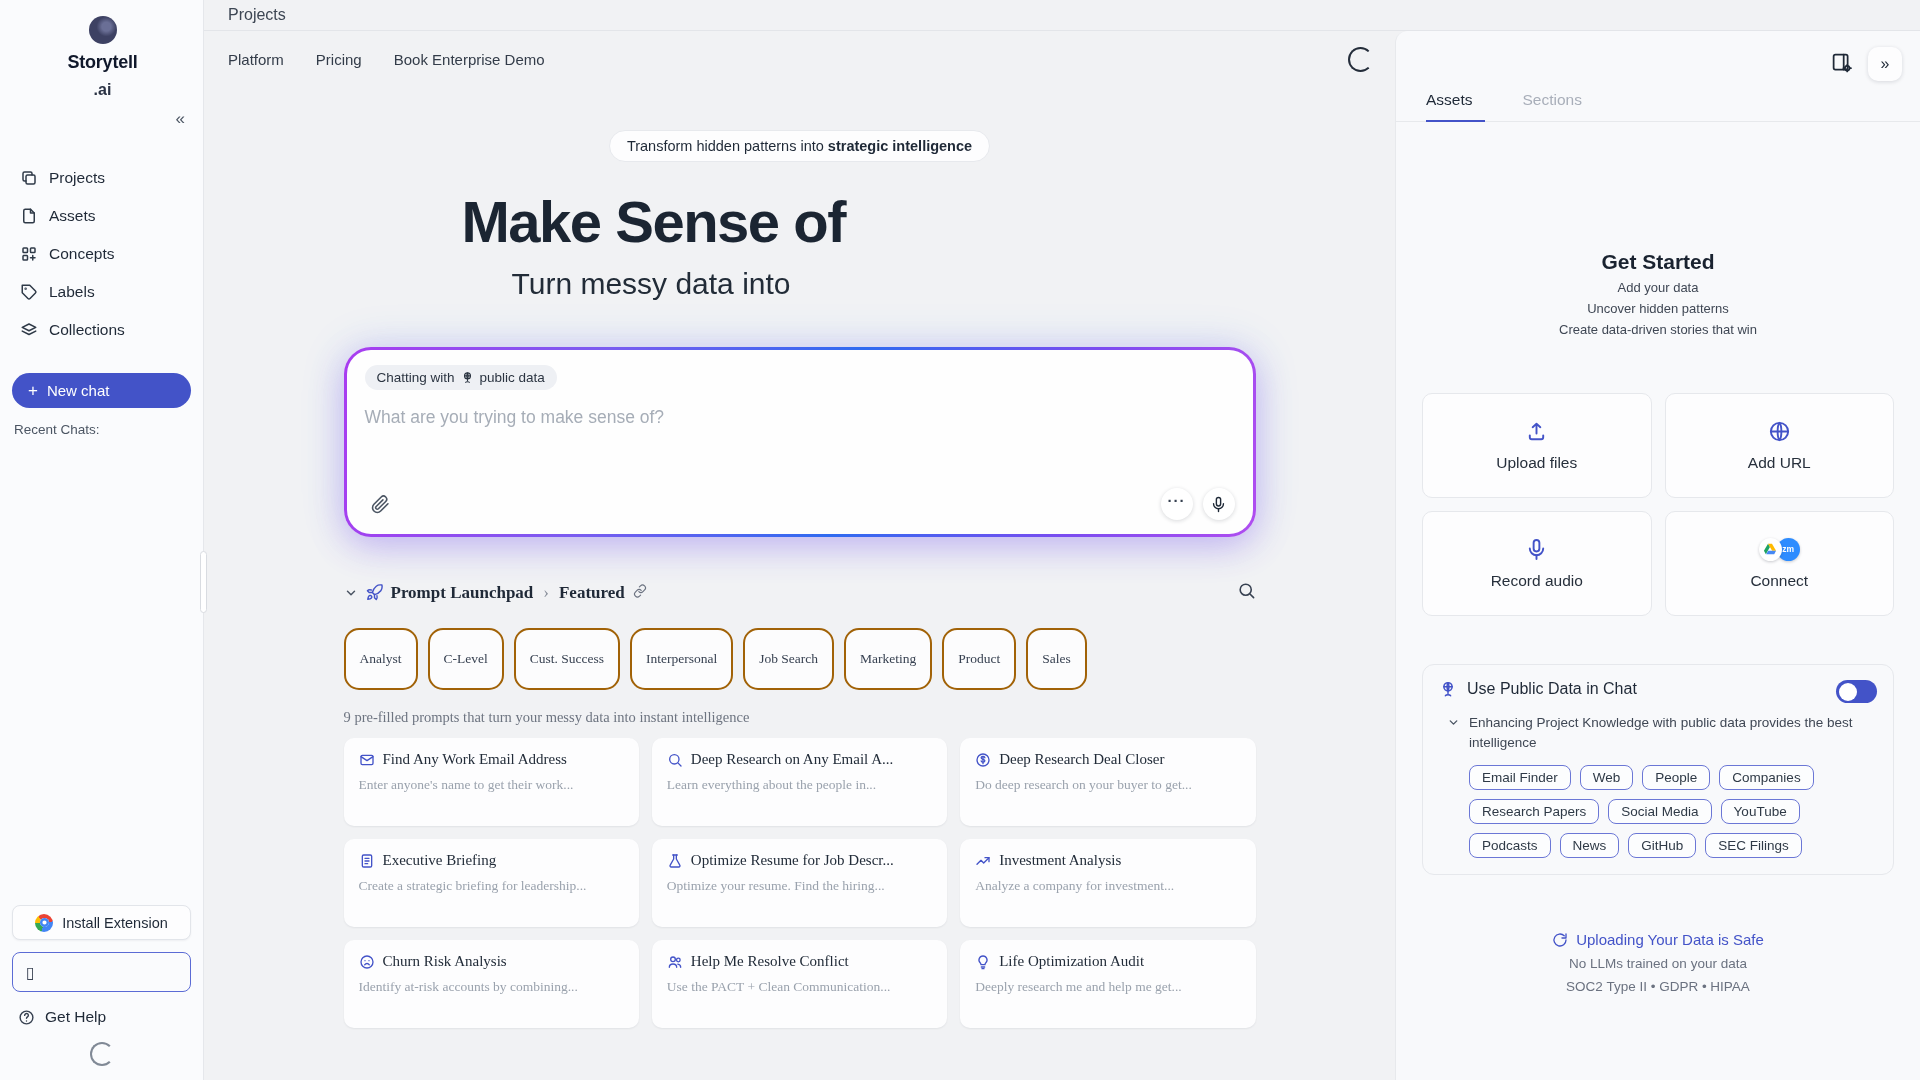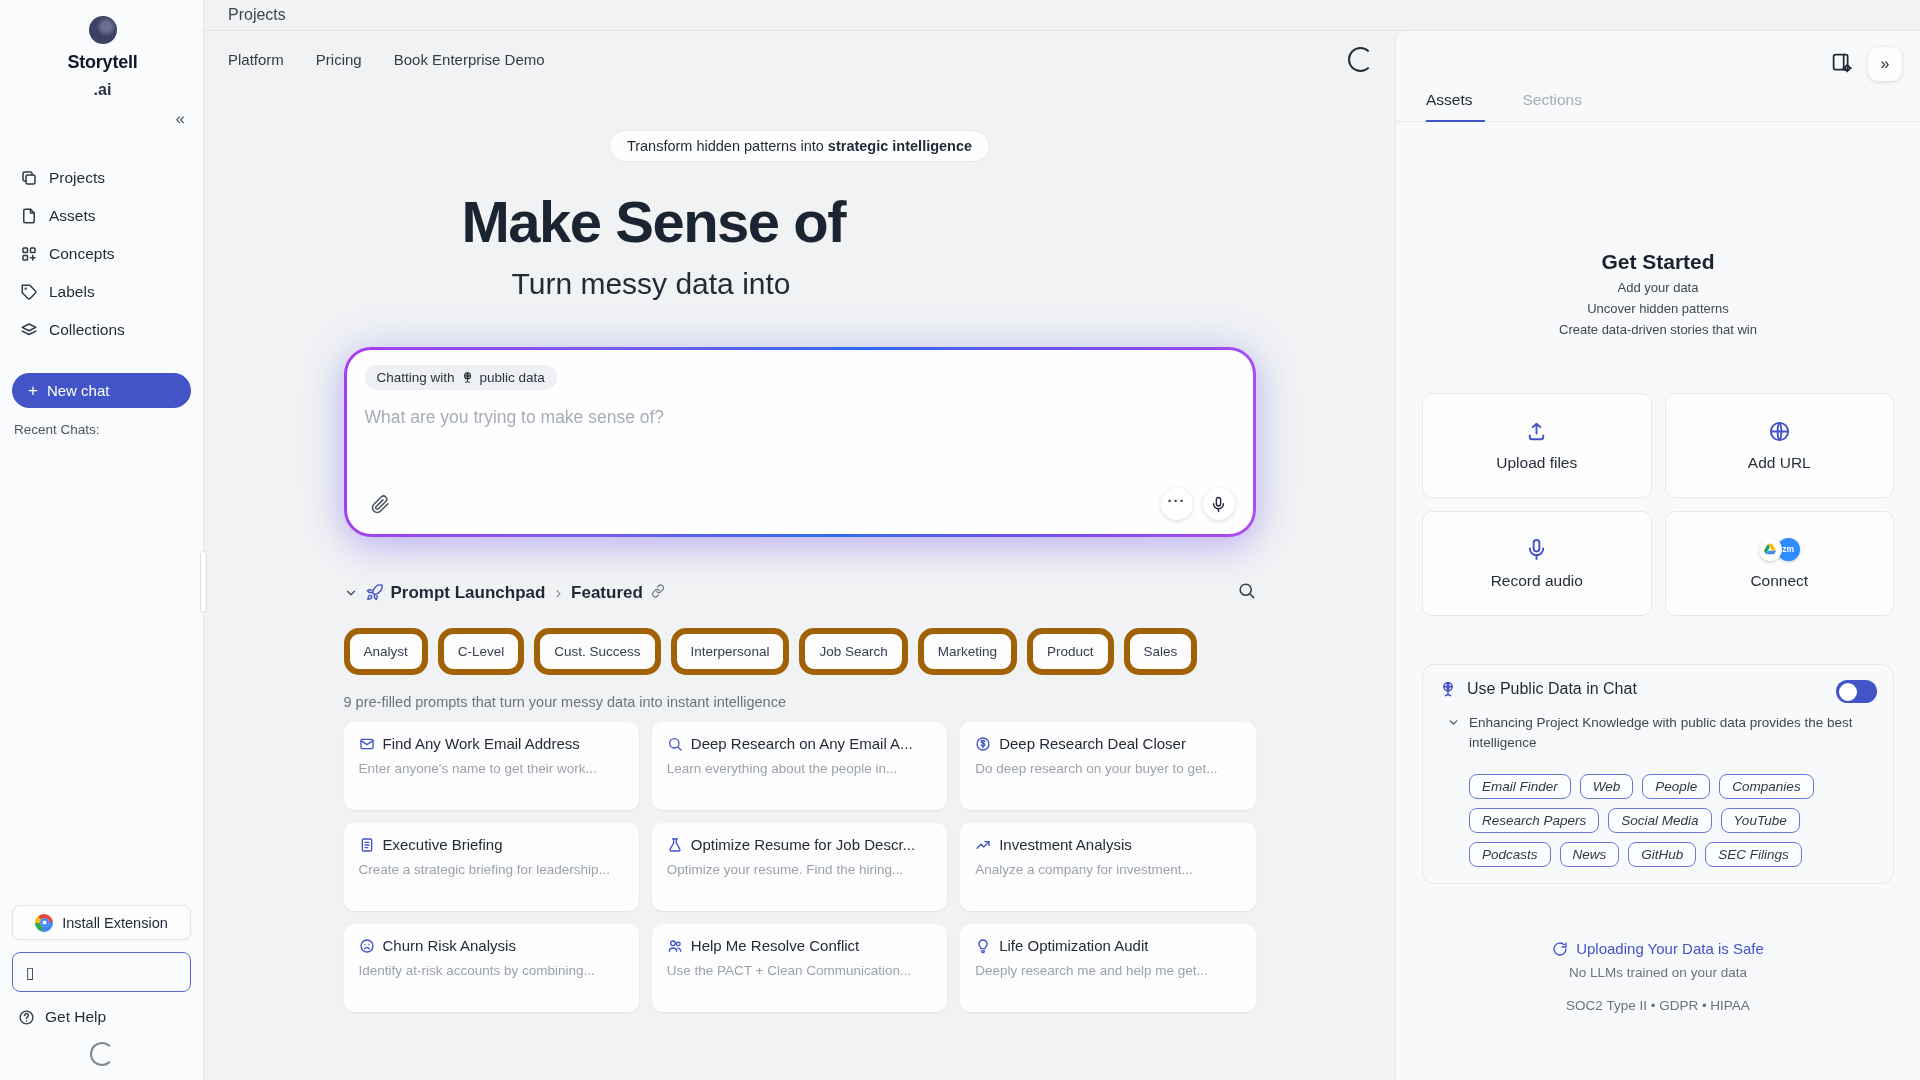--- a/index.html
+++ b/index.html
@@ -55,32 +55,32 @@
   .chat-chip svg { width:13px; height:13px; stroke:#2b3441; }
   .chat-placeholder { margin-top:17px; font-size:17.5px; color:#a6adb7; }
   .chat-bottom { margin-top:auto; display:flex; align-items:center; }
   .clip-btn { width:32px; height:32px; border-radius:50%; display:flex; align-items:center; justify-content:center; cursor:pointer; }
   .clip-btn svg { width:19px; height:19px; stroke:#4b5563; }
   .chat-right { margin-left:auto; display:flex; align-items:center; gap:10px; }
   .round-btn { width:32px; height:32px; border-radius:50%; background:#fff; box-shadow:0 1px 4px rgba(16,24,40,.16); display:flex; align-items:center; justify-content:center; cursor:pointer; }
   .dots { font-size:15px; letter-spacing:1px; color:#374151; font-weight:700; line-height:0; padding-bottom:6px; }
   .round-btn svg { width:17px; height:17px; stroke:#1f2937; }
 
-  .launchpad { width:912px; margin:44px auto 0 auto; }
+  .launchpad { width:912px; margin:44px auto 0 auto;font-family:Liberation Serif, serif; }
   .lp-header { display:flex; align-items:center; gap:8px; }
   .lp-header svg.chev { width:14px; height:14px; stroke:#4b5563; }
   .lp-header svg.rocket { width:17px; height:17px; stroke:#4353c8; }
   .lp-title { font-size:17px; font-weight:600; color:#1f2937; }
   .lp-crumb { color:#8a909b; font-size:17px; padding:0 2px; }
   .lp-section { font-size:17px; font-weight:600; color:#1f2937; }
   .lp-link svg { width:14px; height:14px; stroke:#6b7280; }
   .lp-search { margin-left:auto; cursor:pointer; }
   .lp-search svg { width:19px; height:19px; stroke:#374151; }
   .lp-chips { display:flex; gap:10px; margin-top:24px; }
-  .chip { background:#fcfcfd; border:6px solid #a16207; border-radius:15px; padding:10px 14px; font-size:13.5px; color:#374151; cursor:pointer; white-space:nowrap; }
+  .chip { background:#fcfcfd; border:2px solid #a16207; border-radius:15px; padding:21px 14px; font-size:13.5px; color:#374151; cursor:pointer; white-space:nowrap; }
   .lp-sub { margin-top:19px; font-size:14.5px; color:#6d7480; }
   .lp-grid { margin-top:12px; display:grid; grid-template-columns:repeat(3,1fr); gap:13px; }
   .pcard { background:#fdfdfe; border-radius:10px; padding:13px 15px; height:88px; box-shadow:0 1px 2px rgba(16,24,40,.07); cursor:pointer; }
   .pcard-head { display:flex; align-items:center; gap:8px; }
   .pcard-head svg { width:16px; height:16px; stroke:#4353c8; flex:none; }
   .pcard-title { font-size:15px; font-weight:500; color:#222c39; white-space:nowrap; overflow:hidden; }
   .pcard-desc { margin-top:9px; font-size:13.5px; color:#9aa2ad; white-space:nowrap; overflow:hidden; }
 
   
   .panel { width:525px; min-width:525px; background:#f8f9fb; border-left:1px solid #e7e9ec; border-top-left-radius:12px; display:flex; flex-direction:column; }
@@ -107,26 +107,26 @@
   .zoom-badge { width:23px; height:23px; border-radius:50%; background:#2d8cff; box-shadow:0 1px 3px rgba(16,24,40,.22); margin-left:-5px; display:flex; align-items:center; justify-content:center; color:#fff; font-size:8.5px; font-weight:700; }
   .public-card { margin:48px 26px 0 26px; border:1px solid #e6e8ec; border-radius:12px; padding:15px 16px 16px 16px; }
   .pc-head { display:flex; align-items:flex-start; gap:10px; }
   .pc-head svg.globe2 { width:18px; height:18px; stroke:#4353c8; }
   .pc-title { font-size:16px; color:#1f2937; }
   .toggle { margin-left:auto; width:41px; height:23px; border-radius:12px; background:#4353c8; position:relative; cursor:pointer; }
   .toggle .knob { position:absolute; left:2.5px; top:2.5px; width:18px; height:18px; border-radius:50%; background:#fff; }
   .pc-desc-row { display:flex; gap:9px; margin-top:10px; padding-left:8px; }
   .pc-desc-row svg { width:13px; height:13px; stroke:#4b5563; flex:none; margin-top:3px; cursor:pointer; }
   .pc-desc { font-size:13.5px; color:#3f4754; line-height:1.45; max-width:390px; }
-  .pc-tags { margin-top:22px; padding-left:30px; display:flex; flex-wrap:wrap; gap:9px;font-style:italic; }
+  .pc-tags { margin-top:13px; padding-left:30px; display:flex; flex-wrap:wrap; gap:9px; }
   .tag { border:1px solid #6b77d6; border-radius:8px; background:#fcfdfe; padding:4px 12px; font-size:13.5px; color:#2f3a47; cursor:pointer; white-space:nowrap; }
   .panel-footer { margin-top:56px; text-align:center; }
   .pf-link { display:inline-flex; align-items:center; gap:8px; font-size:15px; font-weight:500; color:#4353c8; cursor:pointer; }
   .pf-link svg { width:16px; height:16px; stroke:#4353c8; }
-  .pf-line { margin-top:18px; font-size:13.5px; color:#6b7280; }
+  .pf-line { margin-top:8px; font-size:13.5px; color:#6b7280; }
   .pf-line.first { margin-top:4px; }
 </style>
 </head>
 <body>
 
 <div class="app">
 
   <aside class="sidebar">
     <div class="logo-row">
       <span class="logo-mark"></span>

